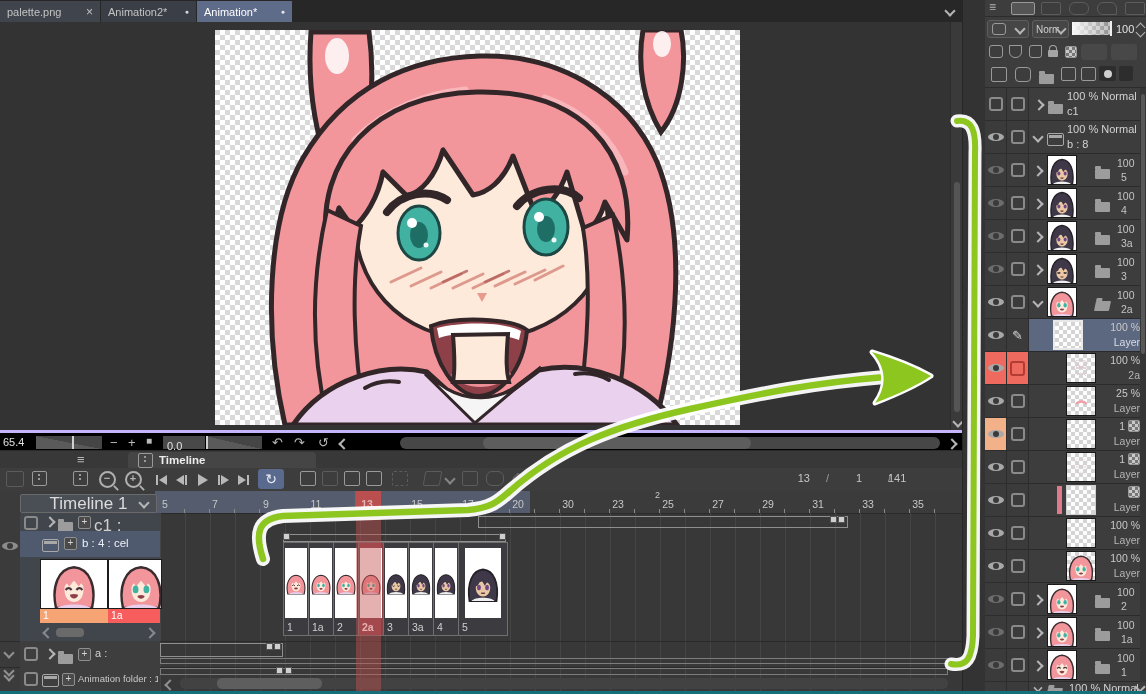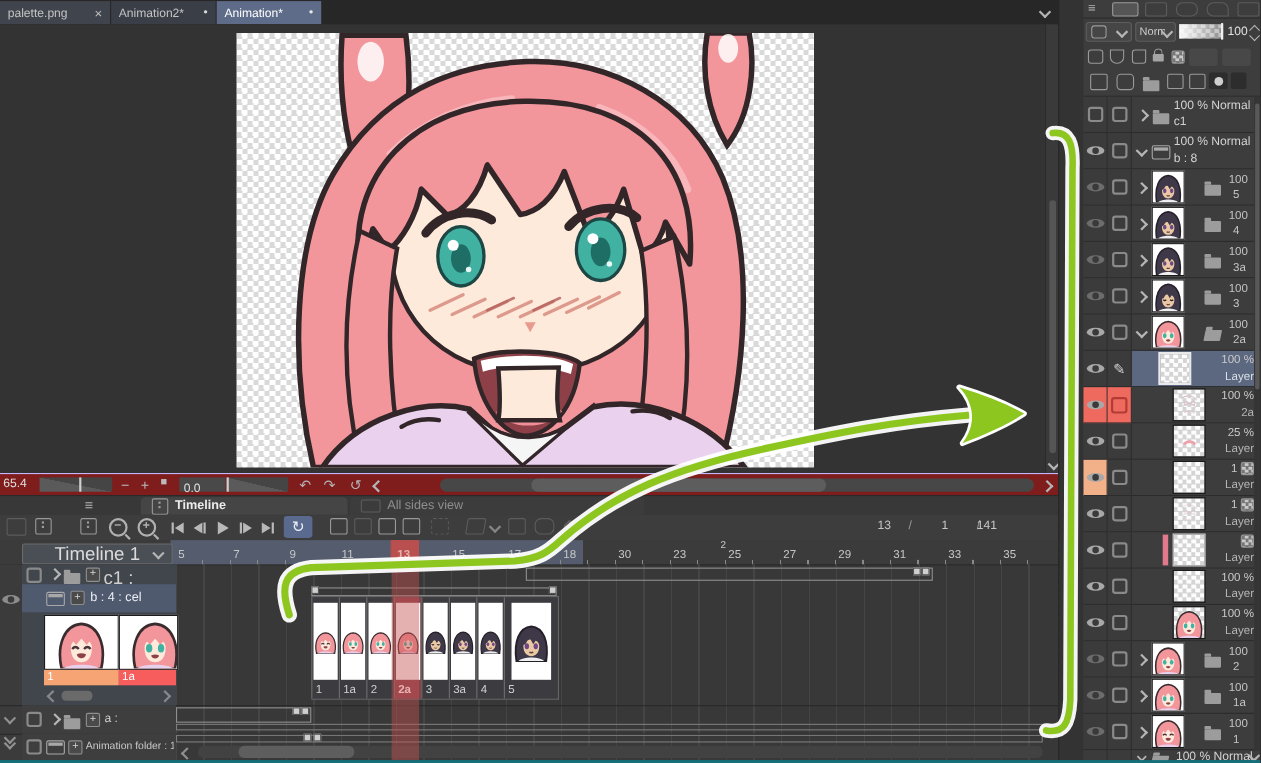--- a/index.html
+++ b/index.html
@@ -197,21 +197,21 @@
       <path d="M360,344 C372,342 384,344 394,350" stroke="#322628" stroke-width="4" fill="none" stroke-linecap="round"></path>
     </svg>
   </div>
 </div>
 
 <div class="abs" style="left:950px;top:22px;width:12px;height:408px;background:#3a3a3a;border-left:1px solid #2b2b2b">
   <div class="abs" style="left:3px;top:160px;width:6px;height:230px;background:#555;border-radius:3px"></div>
   <span class="chd abs" style="left:3px;top:396px"></span>
 </div>
 
-<div class="abs" style="left:0;top:430px;width:962px;height:20px;background:#7f1d1d;border-top:1px solid #c4b5fd">
+<div class="abs" style="left:0;top:430px;width:962px;height:20px;background:#000000;border-top:3px solid #c4b5fd">
   <span class="abs" style="left:3px;top:3px;font-size:11px;color:#e0e0e0">65.4</span>
   <div class="abs" style="left:36px;top:3px;width:66px;height:13px;background:linear-gradient(to top right,#5a5a5a 49%,#454545 50%)">
     <div class="abs" style="left:36px;top:0;width:2px;height:13px;background:#cfcfcf"></div>
   </div>
   <span class="abs" style="left:110px;top:2px;font-size:13px;color:#bbb">−</span>
   <span class="abs" style="left:128px;top:2px;font-size:13px;color:#bbb">+</span>
   <span class="abs" style="left:146px;top:2px;font-size:10px;color:#bbb">■</span>
   <div class="abs" style="left:163px;top:3px;width:42px;height:13px;background:#494949">
     <span style="font-size:11px;color:#e0e0e0;padding-left:4px">0.0</span>
   </div>
@@ -227,24 +227,20 @@
   </div>
   <span class="chr abs" style="left:948px;top:7px"></span>
 </div>
 
 <div class="abs" style="left:0;top:450px;width:962px;height:240px;background:#383838;border-top:1px solid #2a2a2a">
 
   <span class="abs" style="left:77px;top:1px;font-size:13px;color:#b5b5b5">≡</span>
   <div class="abs" style="left:128px;top:1px;width:188px;height:16px;background:#454545;border-radius:4px 4px 0 0;display:flex;align-items:center;gap:6px;padding-left:10px;box-sizing:border-box">
     <span class="tico"></span>
     <span style="font-size:11.5px;font-weight:bold;color:#ececec">Timeline</span>
-  </div>
-  <div class="abs" style="left:318px;top:1px;width:268px;height:16px;background:#3c3c3c;border-radius:4px 4px 0 0;display:flex;align-items:center;gap:6px;padding-left:10px;box-sizing:border-box">
-    <span class="gbox dimbox" style="width:16px;height:10px"></span>
-    <span style="font-size:11.5px;color:#8f8f8f">All sides view</span>
   </div>
 
   <div class="abs" style="left:0;top:17px;width:962px;height:23px;background:#3d3d3d">
     <span class="gbox dimbox abs" style="left:6px;top:3px;width:16px;height:14px"></span>
     <span class="tico abs" style="left:32px;top:3px"></span>
     <span class="tico abs" style="left:54px;top:3px"></span>
     <div class="tbtn" style="left:98px;top:2px">
           <span class="mag">−</span>
         </div>
     <div class="tbtn" style="left:124px;top:2px">
@@ -293,21 +289,21 @@
     <div class="abs" style="left:155px;top:0;width:375px;height:22px;background:#545c6d"></div>
     <div class="abs" style="left:160px;top:18px;width:790px;height:4px;background:repeating-linear-gradient(90deg,transparent 0 24px,#8a8a8a 24px 25px)"></div>
     <div class="abs" style="left:355px;top:0;width:26px;height:22px;background:#b04f4f"></div>
     <span class="rlab" style="left:165px">5</span>
     <span class="rlab" style="left:215px">7</span>
     <span class="rlab" style="left:266px">9</span>
     <span class="rlab" style="left:316px">11</span>
     <span class="rlab" style="left:367px;color:#fff;font-weight:bold">13</span>
     <span class="rlab" style="left:417px">15</span>
     <span class="rlab" style="left:468px">17</span>
-    <span class="rlab" style="left:518px">18</span>
+    <span class="rlab" style="left:518px">20</span>
     <span class="rlab" style="left:568px">30</span>
     <span class="rlab" style="left:618px">23</span>
     <span class="rlab" style="left:668px">25</span>
     <span class="rlab" style="left:718px">27</span>
     <span class="rlab" style="left:768px">29</span>
     <span class="rlab" style="left:818px">31</span>
     <span class="rlab" style="left:868px">33</span>
     <span class="rlab" style="left:918px">35</span>
     <span class="abs" style="left:655px;top:-1px;font-size:9px;color:#c7c7c7">2</span>
   </div>

